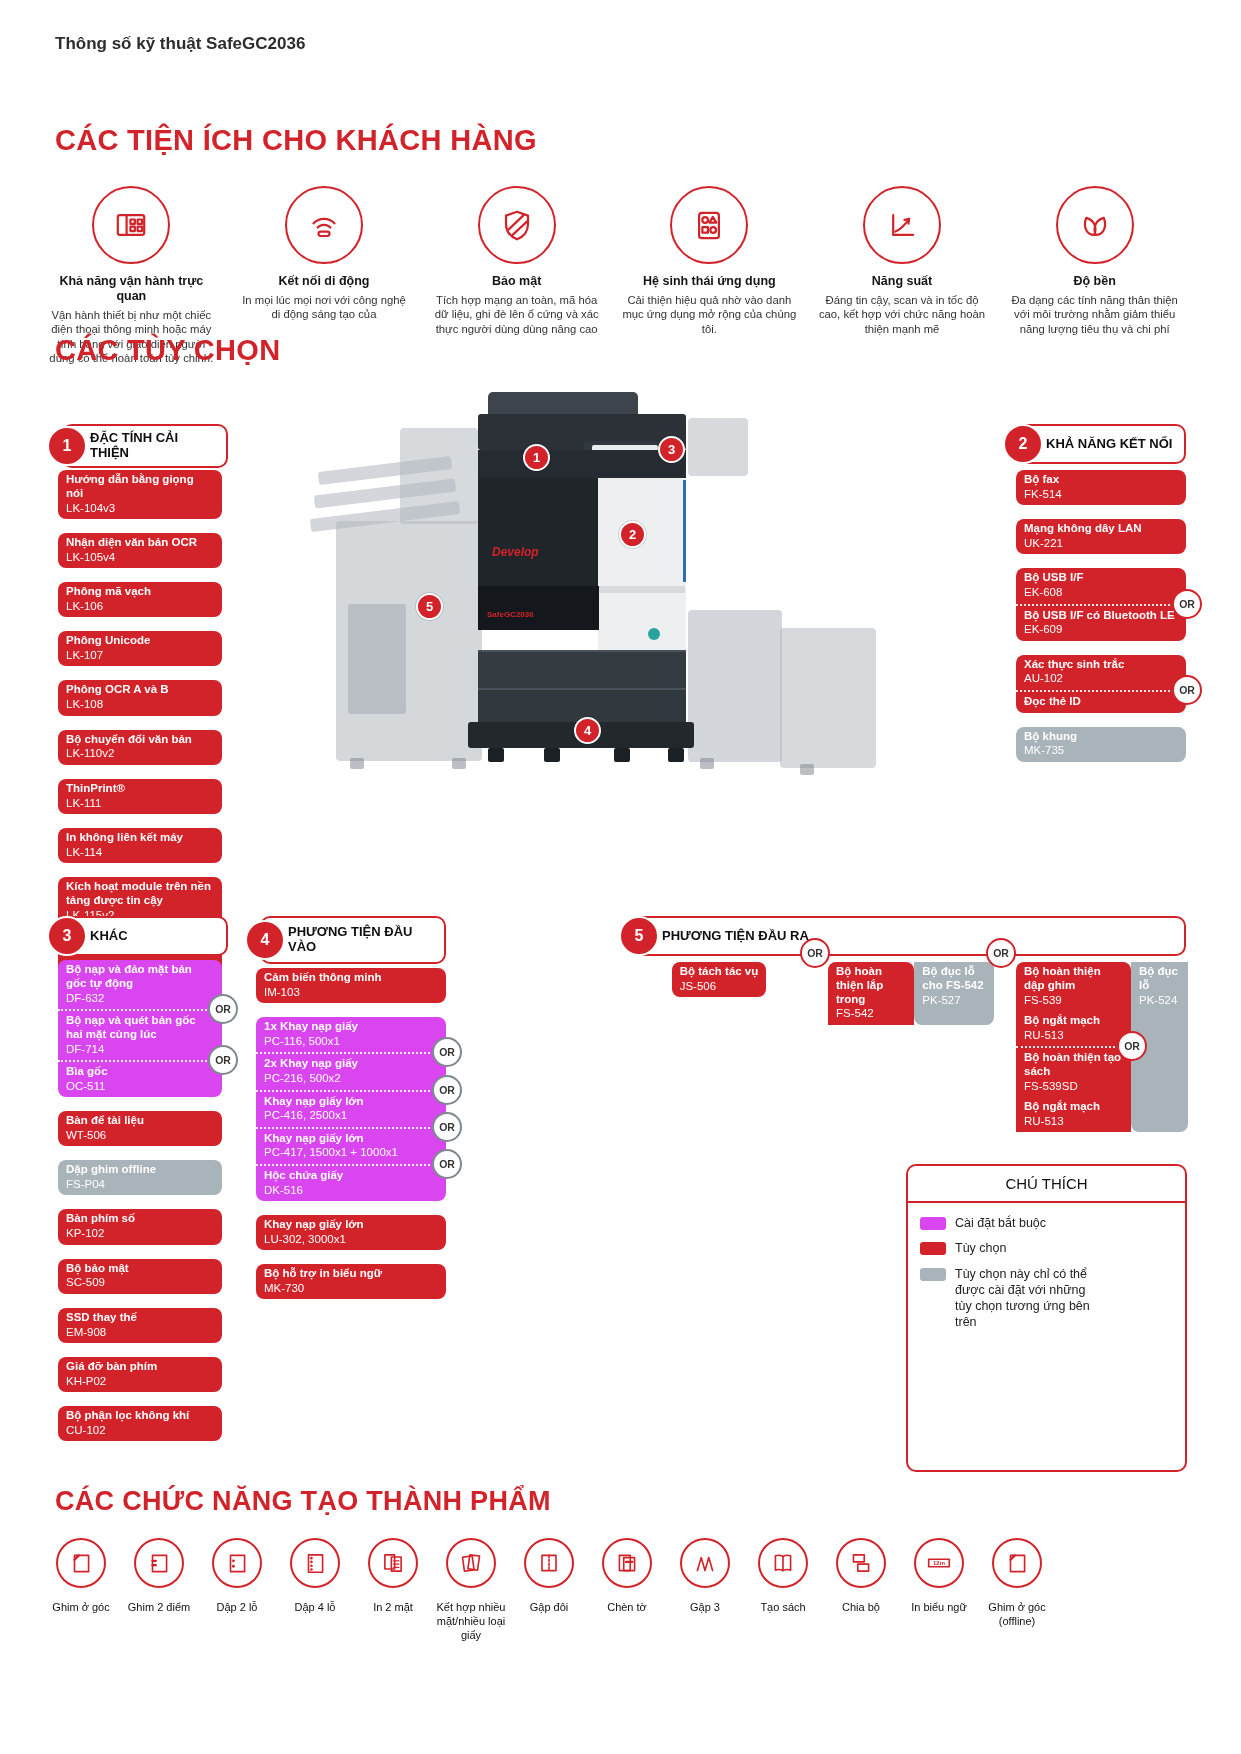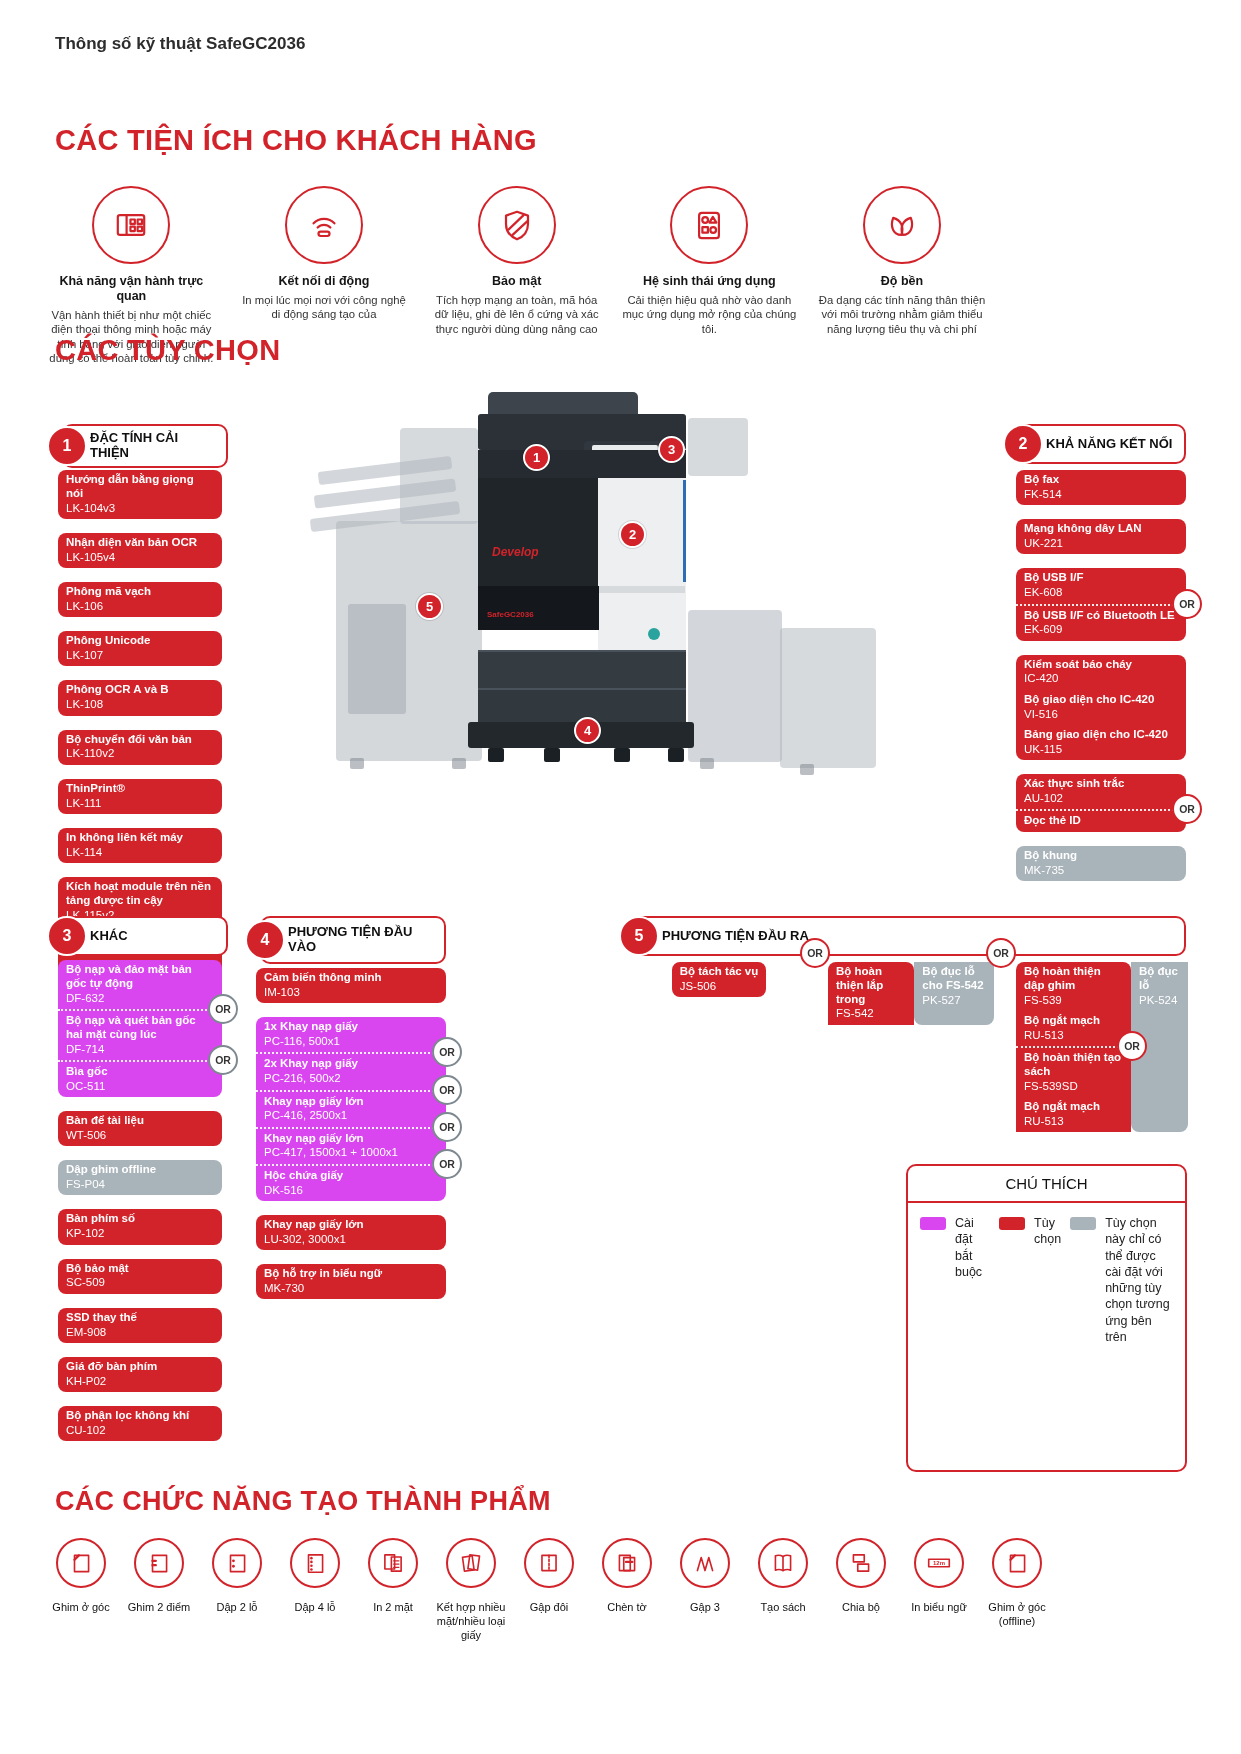--- a/index.html
+++ b/index.html
@@ -37,21 +37,21 @@
   .oe > .orb{position:absolute;right:-16px;top:-17px;}
   .ogrp.bg-dark > .oe > .orb{border-color:#7d8890;}
   .stack{display:flex;flex-direction:row;gap:0;}
   .stack > *:first-child{border-radius:8px 8px 0 0;}
   .stack > *:last-child{border-radius:0 0 8px 8px;}
   .orfloat{position:absolute;}
 
   
   #legend{left:906px;top:1164px;width:281px;height:308px;border:2.5px solid #d2232a;border-radius:10px;box-sizing:border-box;background:#fff;z-index:6;}
   .lg-title{font-weight:normal;text-align:center;font-size:15px;padding:9px 0;border-bottom:2.5px solid #d2232a;color:#111;}
-  .lg-rows{padding:12px;display:flex;flex-direction:row;gap:9px;}
+  .lg-rows{padding:12px;display:flex;flex-direction:column;gap:9px;}
   .lg-row{display:flex;gap:9px;align-items:flex-start;font-size:12.5px;color:#222;line-height:1.3;}
   .sw{flex:0 0 26px;height:13px;border-radius:3px;margin-top:2px;}
 
   
   #fin-row{left:42px;top:1538px;width:1015px;display:flex;position:absolute;}
   .fin-item{width:78px;display:flex;flex-direction:column;align-items:center;}
   .fin-circle{width:46px;height:46px;border:2px solid #d2232a;border-radius:50%;display:flex;align-items:center;justify-content:center;margin-bottom:13px;}
   .fin-lab{font-size:11px;text-align:center;line-height:1.25;color:#111;padding:0 2px;}
   svg.fic{stroke:#d2232a;fill:none;stroke-width:1.5;stroke-linecap:round;stroke-linejoin:round;}
 
@@ -113,20 +113,31 @@
             <rect x="14" y="22" width="5" height="5"></rect>
             <circle cx="23.8" cy="24.5" r="2.6"></circle>
           </svg>
       </div>
       <div class="ben-t">Hệ sinh thái ứng dụng</div>
       <div class="ben-d">Cải thiện hiệu quả nhờ vào danh mục ứng dụng mở rộng của chúng tôi.</div>
     </div>
     <div class="ben-cell">
       <div class="ben-circle">
         <svg class="ic" width="44" height="44" viewBox="0 0 40 40">
+            <path d="M12 11v18h18"></path>
+            <path d="M14 26c5-2 9-6.5 12.5-11.5"></path>
+            <path d="M26.5 14.5l-4.3.8M26.5 14.5l-.6 4.3"></path>
+          </svg>
+      </div>
+      <div class="ben-t">Năng suất</div>
+      <div class="ben-d">Đáng tin cậy, scan và in tốc độ cao, kết hợp với chức năng hoàn thiện mạnh mẽ</div>
+    </div>
+    <div class="ben-cell">
+      <div class="ben-circle">
+        <svg class="ic" width="44" height="44" viewBox="0 0 40 40">
             <path d="M19.5 29C11 29 9.5 20 12 13.5 19 15.5 22 21 19.5 29z"></path>
             <path d="M20.5 29C29 29 30.5 20 28 13.5 21 15.5 18 21 20.5 29z"></path>
           </svg>
       </div>
       <div class="ben-t">Độ bền</div>
       <div class="ben-d">Đa dạng các tính năng thân thiện với môi trường nhằm giảm thiểu năng lượng tiêu thụ và chi phí</div>
     </div>
   </div>
 
   <div class="sec-title" id="options-title">CÁC TÙY CHỌN</div>
@@ -197,34 +208,20 @@
       </div>
     <div class="ogrp bg-red">
       <div class="oe">
           <span class="nm">Bộ USB I/F</span>
           <span class="cd">EK-608</span>
         </div>
       <div class="oe sep">
           <span class="orb">OR</span>
           <span class="nm">Bộ USB I/F có Bluetooth LE</span>
           <span class="cd">EK-609</span>
-        </div>
-    </div>
-    <div class="ogrp bg-red">
-      <div class="oe">
-          <span class="nm">Kiểm soát báo cháy</span>
-          <span class="cd">IC-420</span>
-        </div>
-      <div class="oe">
-          <span class="nm">Bộ giao diện cho IC-420</span>
-          <span class="cd">VI-516</span>
-        </div>
-      <div class="oe">
-          <span class="nm">Bảng giao diện cho IC-420</span>
-          <span class="cd">UK-115</span>
         </div>
     </div>
     <div class="ogrp bg-red">
       <div class="oe">
           <span class="nm">Xác thực sinh trắc</span>
           <span class="cd">AU-102</span>
         </div>
       <div class="oe sep">
           <span class="orb">OR</span>
           <span class="nm">Đọc thẻ ID</span>

